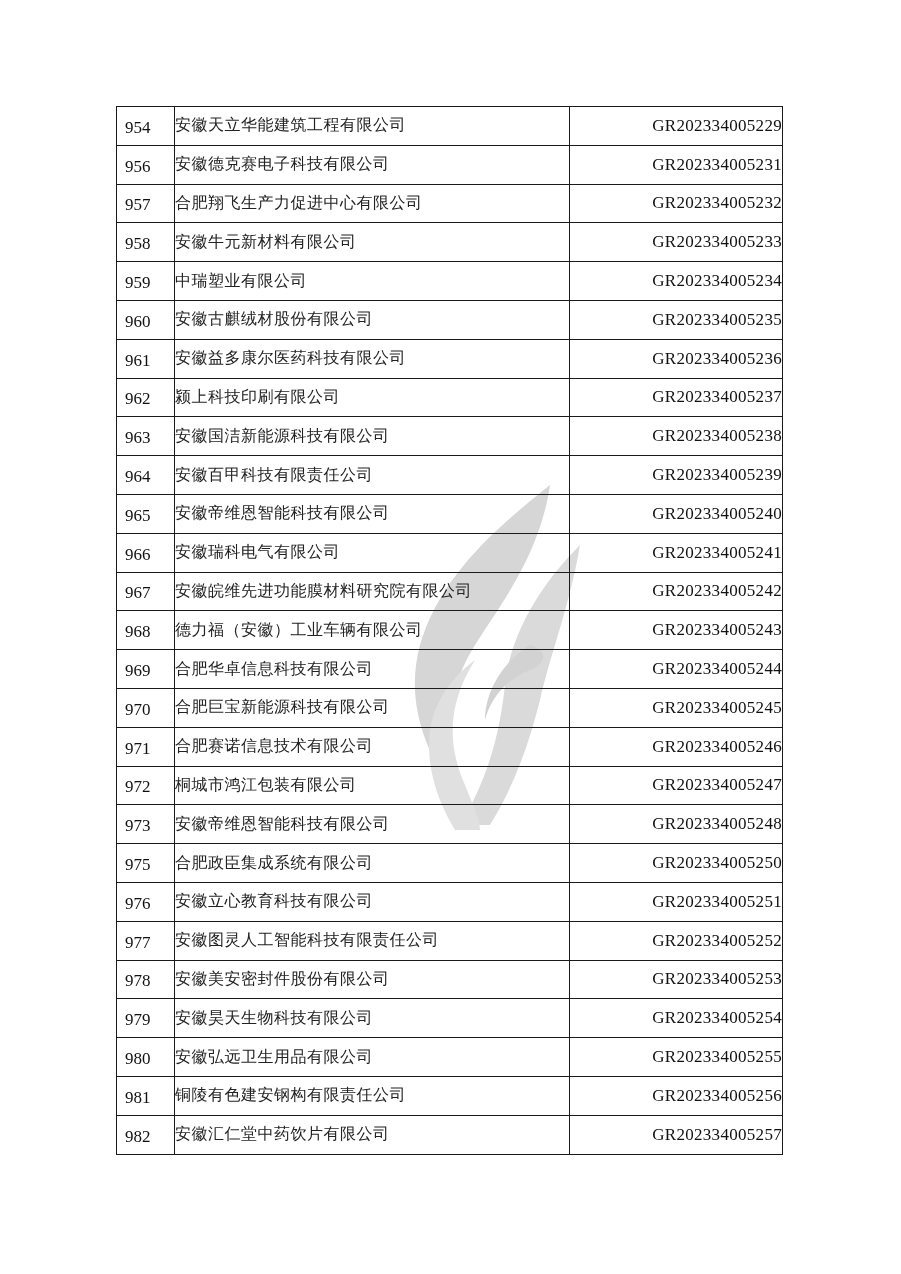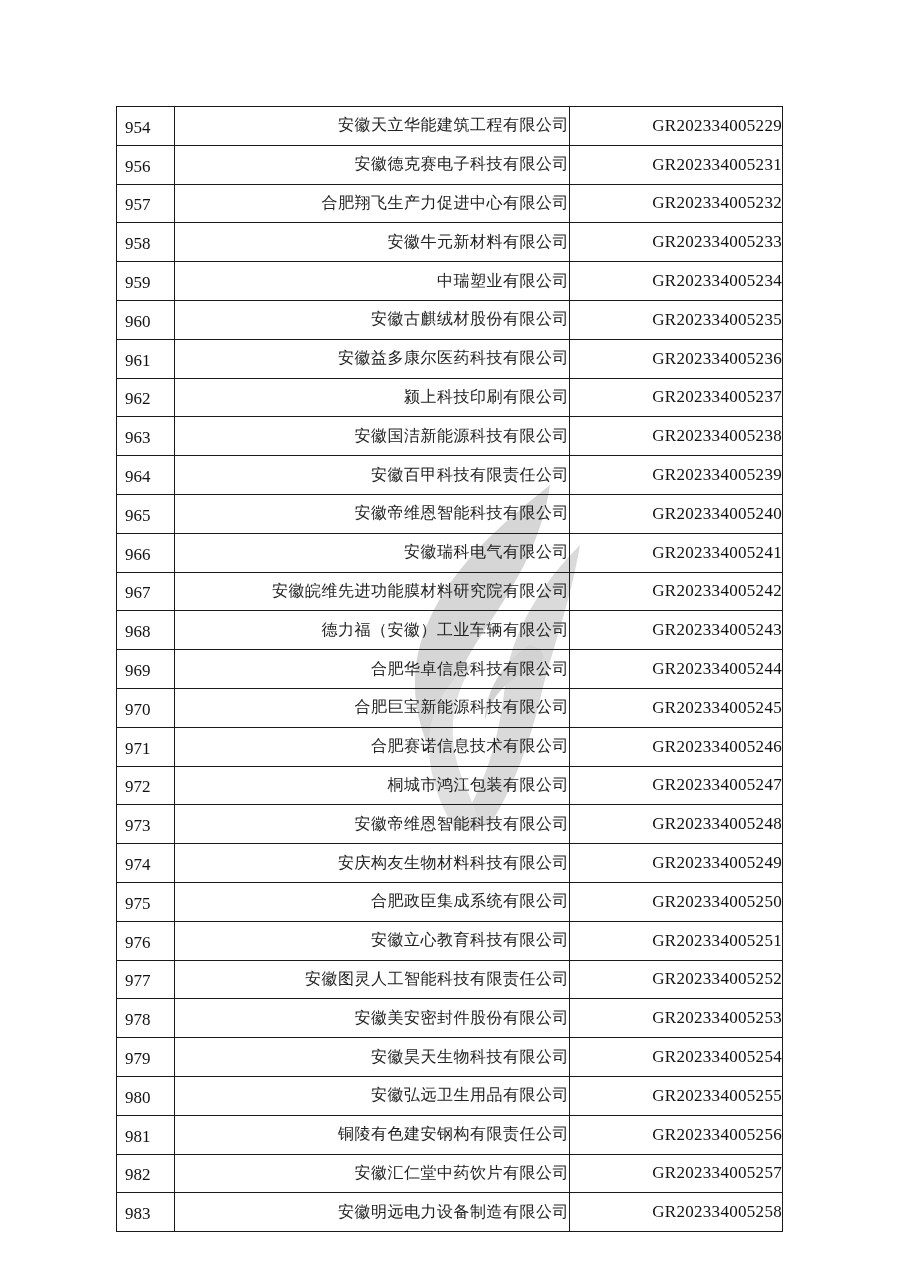--- a/index.html
+++ b/index.html
@@ -5,21 +5,21 @@
   html, body { margin: 0; padding: 0; background: #ffffff; }
   body { width: 901px; height: 1274px; position: relative; overflow: hidden;
          font-family: "DejaVu Serif", "Liberation Serif", serif; color: #111; }
   .page { position: absolute; left: 0; top: 0; width: 901px; height: 1274px; background: #fff; }
   .watermark { position: absolute; left: 380px; top: 485px; width: 210px; height: 345px; z-index: 0; pointer-events: none; }
   table.list { position: absolute; left: 116px; top: 106px; width: 667px;
                border-collapse: collapse; z-index: 1; background: transparent; table-layout: fixed; }
   table.list td { border: 1px solid #1a1a1a; height: 33.8px; padding: 0; vertical-align: middle; }
   td.c-no { width: 49px; text-align: left; padding-left: 8px !important;
             font-family: "Liberation Serif", "DejaVu Serif", serif; font-size: 17px; padding-top: 4px !important; }
-  td.c-name { width: 394px; text-align: right;
+  td.c-name { width: 394px; text-align: left;
               font-family: "DejaVu Sans", "Liberation Sans", sans-serif; font-size: 16px; letter-spacing: 0.5px; color: #222; }
   td.c-code { text-align: right;
               font-family: "Liberation Serif", "DejaVu Serif", serif; font-size: 17px; letter-spacing: 0.3px; }
 </style>
 </head>
 <body>
 
 <div class="page">
 
   <svg class="watermark" viewBox="0 0 210 345" xmlns="http://www.w3.org/2000/svg">
@@ -124,25 +124,20 @@
           <td class="c-no">972</td>
           <td class="c-name">桐城市鸿江包装有限公司</td>
           <td class="c-code">GR202334005247</td>
         </tr>
         <tr>
           <td class="c-no">973</td>
           <td class="c-name">安徽帝维恩智能科技有限公司</td>
           <td class="c-code">GR202334005248</td>
         </tr>
         <tr>
-          <td class="c-no">974</td>
-          <td class="c-name">安庆构友生物材料科技有限公司</td>
-          <td class="c-code">GR202334005249</td>
-        </tr>
-        <tr>
           <td class="c-no">975</td>
           <td class="c-name">合肥政臣集成系统有限公司</td>
           <td class="c-code">GR202334005250</td>
         </tr>
         <tr>
           <td class="c-no">976</td>
           <td class="c-name">安徽立心教育科技有限公司</td>
           <td class="c-code">GR202334005251</td>
         </tr>
         <tr>
@@ -168,20 +163,15 @@
         <tr>
           <td class="c-no">981</td>
           <td class="c-name">铜陵有色建安钢构有限责任公司</td>
           <td class="c-code">GR202334005256</td>
         </tr>
         <tr>
           <td class="c-no">982</td>
           <td class="c-name">安徽汇仁堂中药饮片有限公司</td>
           <td class="c-code">GR202334005257</td>
         </tr>
-        <tr>
-          <td class="c-no">983</td>
-          <td class="c-name">安徽明远电力设备制造有限公司</td>
-          <td class="c-code">GR202334005258</td>
-        </tr>
       </tbody>
   </table>
 </div>
 
 </body></html>

